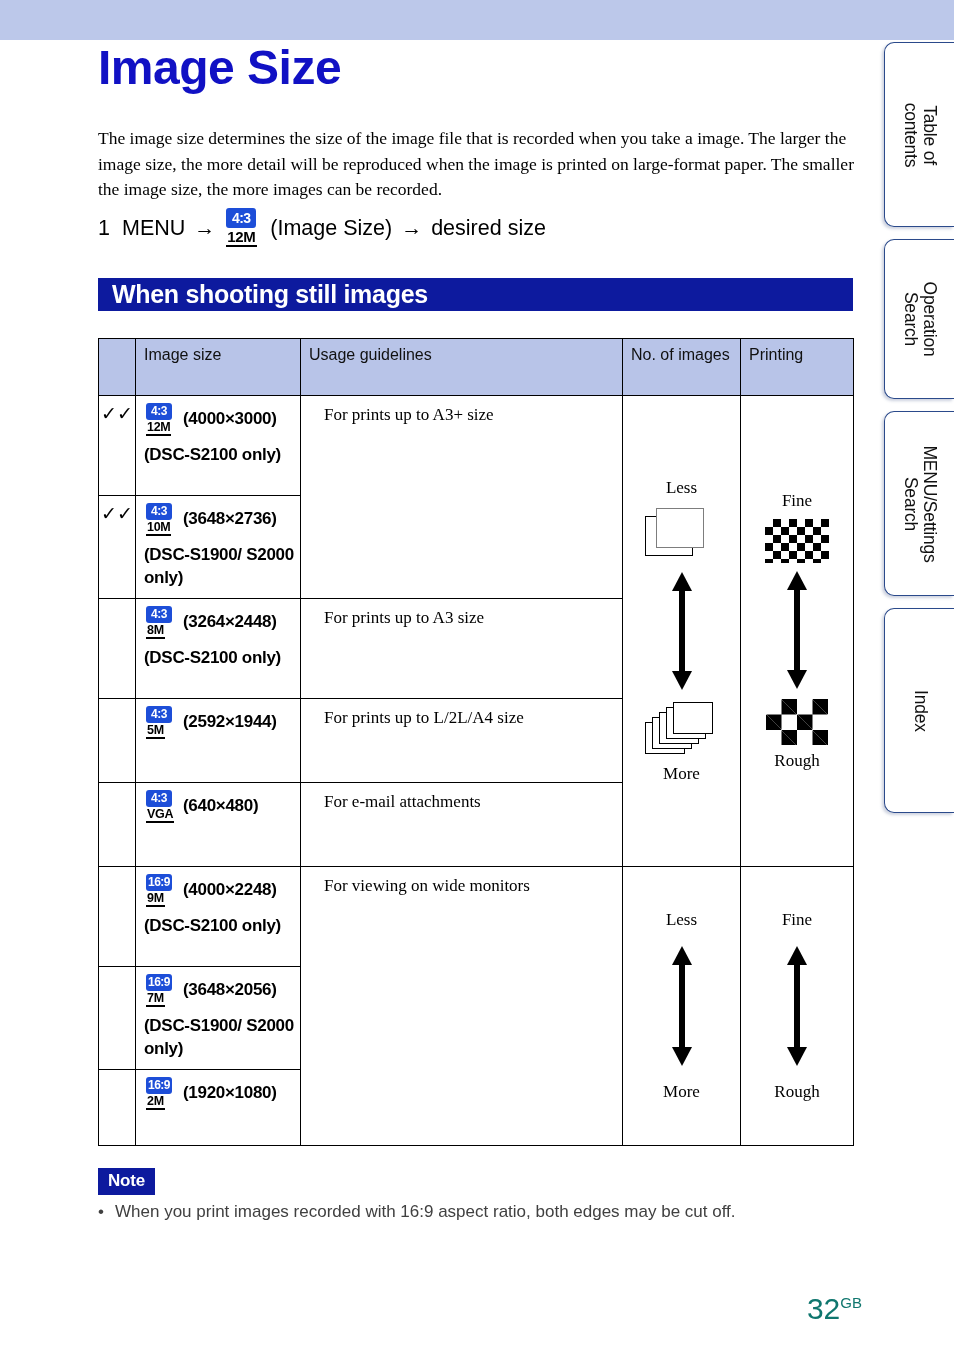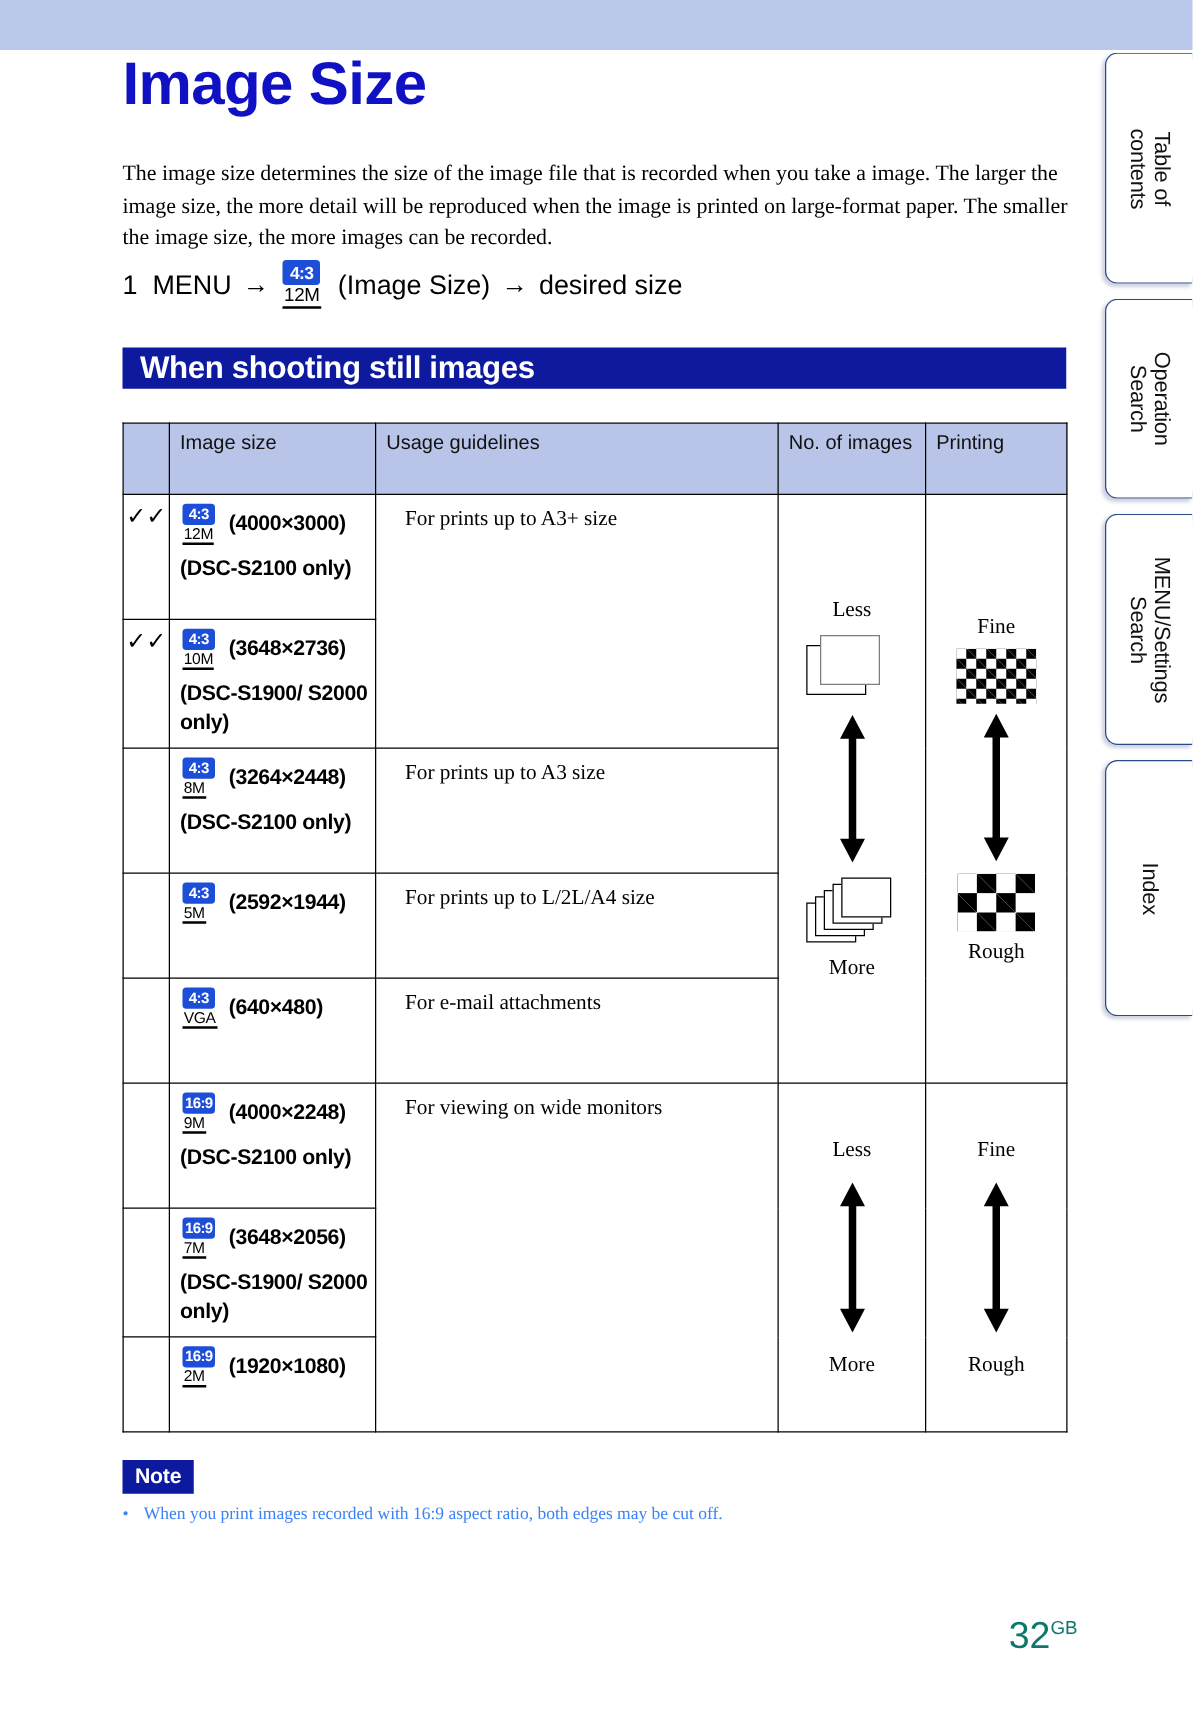--- a/index.html
+++ b/index.html
@@ -81,21 +81,21 @@
     background:#1d4ed8;color:#fff;
     border-radius:3px;
     font-size:12px;font-weight:bold;line-height:17px;
     text-align:center;
     padding:0 2px;
     letter-spacing:-0.5px;
     box-sizing:border-box;
   }
   .szicon .sub{
     position:absolute;left:0;top:18px;
-    font-size:12.5px;font-weight:normal;color:#000;
+    font-size:12.5px;font-weight:bold;color:#000;
     line-height:13px;
     border-bottom:2px solid #000;
     padding:0 1px;
     letter-spacing:-0.3px;
   }
   .szicon.big{width:34px;height:40px;}
   .szicon.big .box{height:20px;min-width:30px;font-size:14px;line-height:20px;}
   .szicon.big .sub{top:21px;font-size:15px;line-height:16px;}
 
   
@@ -213,22 +213,22 @@
   
   .notebadge{
     position:absolute;left:98px;top:1168px;
     background:#0d1a9e;color:#fff;
     font-size:17px;font-weight:bold;
     padding:3px 10px 4px 10px;
     letter-spacing:-0.2px;
   }
   .notetext{
     position:absolute;left:98px;top:1200px;width:740px;
-    font-family:Liberation Serif, serif;
-    font-size:14px;line-height:23px;color:#3b82f6;
+    font-family:Liberation Sans, sans-serif;
+    font-size:17px;line-height:23px;color:#404040;
   }
   .notetext .bullet{display:inline-block;width:17px;}
 
   
   .pageno{
     position:absolute;left:862px;top:1292px;
     font-size:30px;color:#0f766e;text-align:right;
     transform:translateX(-100%);
     white-space:nowrap;
   }

